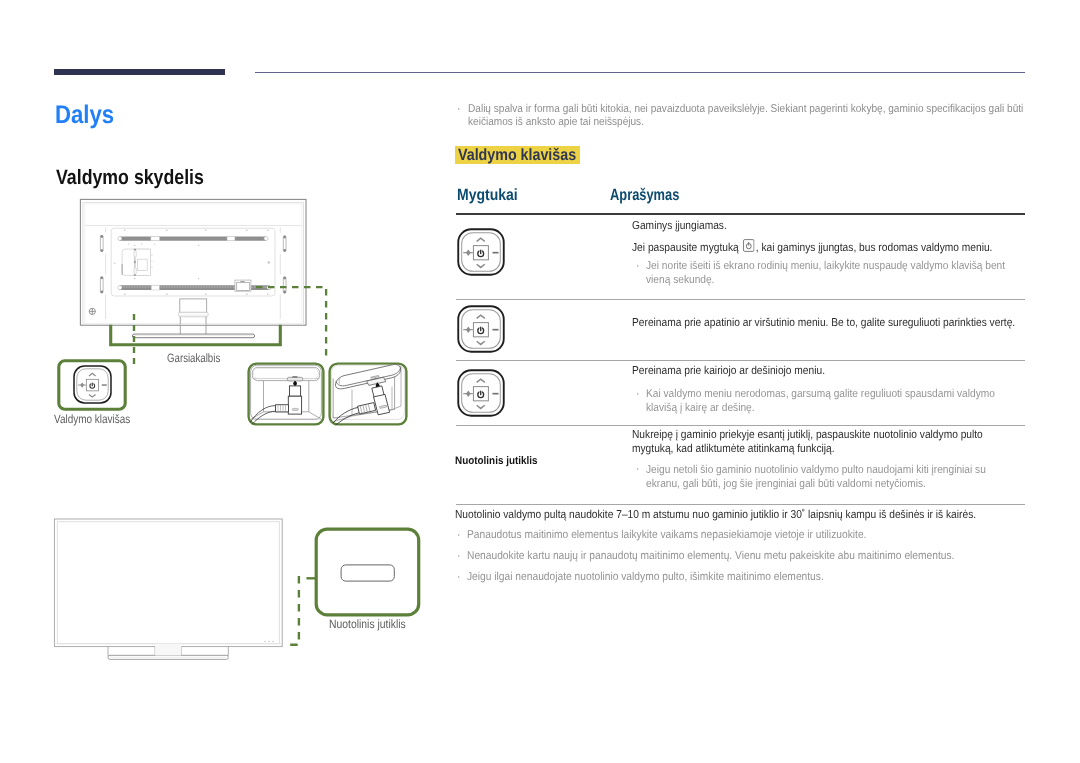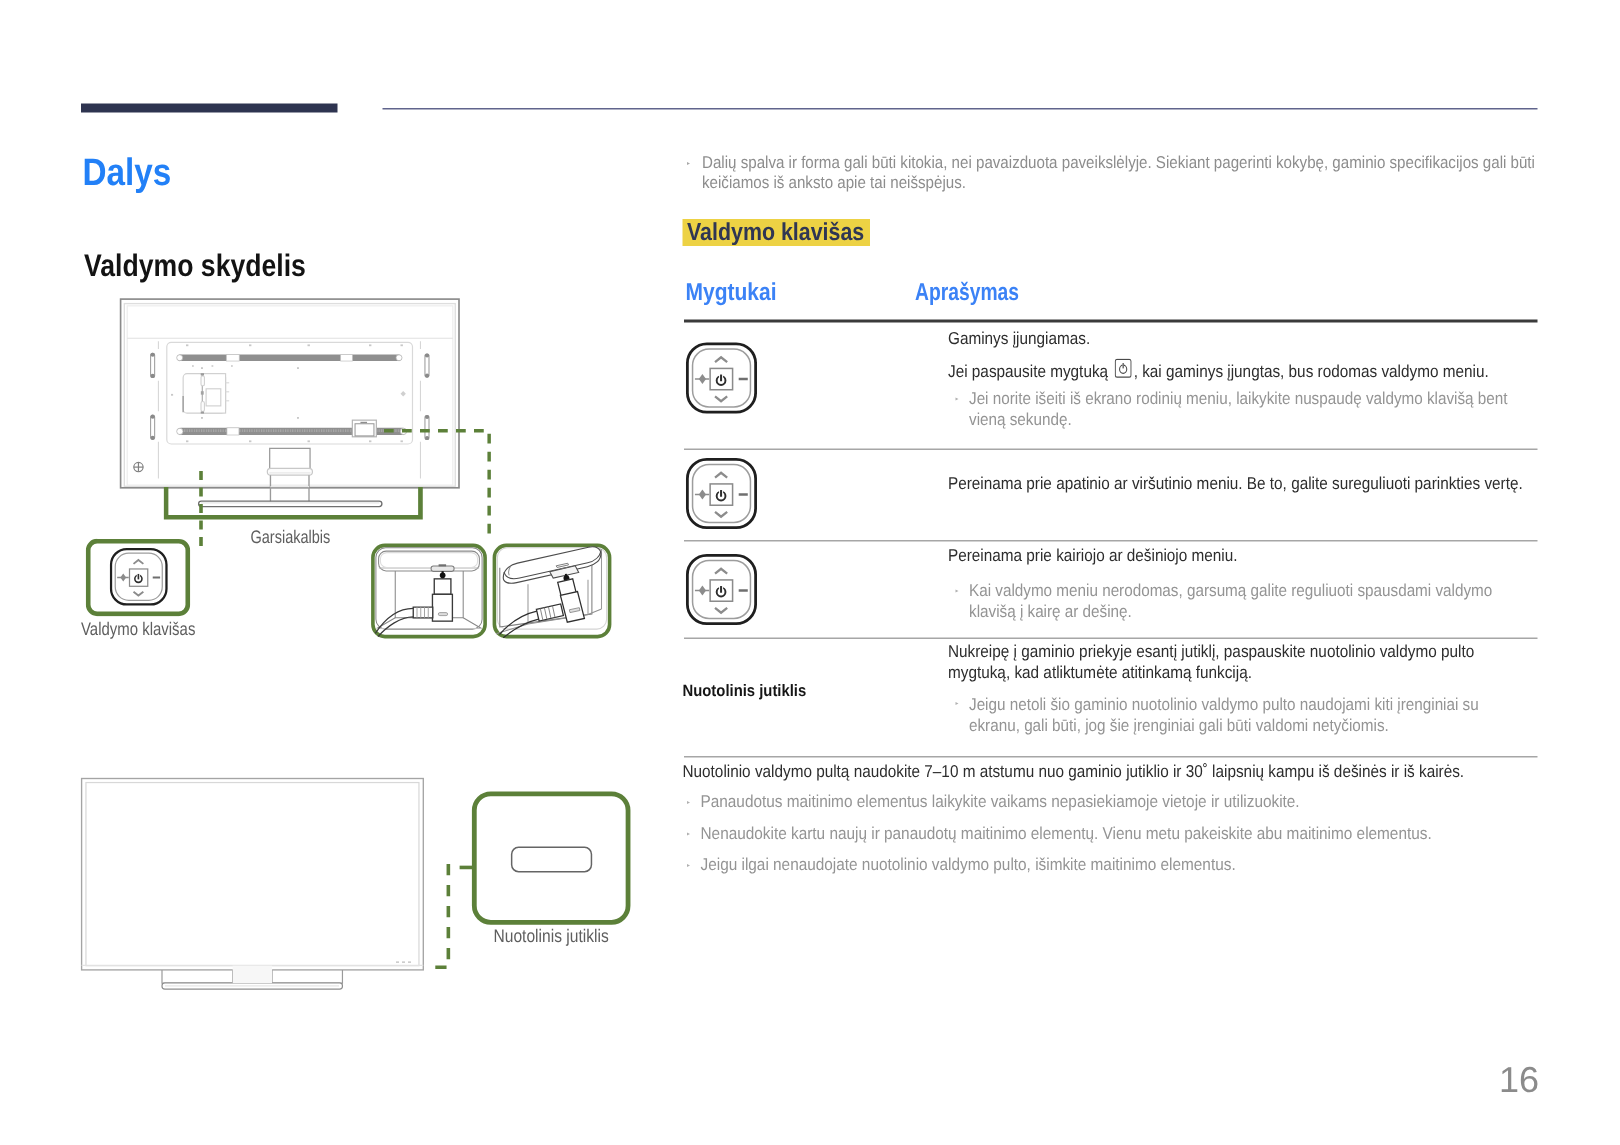--- a/index.html
+++ b/index.html
@@ -20,21 +20,21 @@
   .brow{position:relative;height:13.7px;}
   .bmark{position:absolute;left:2.3px;top:5.5px;width:0;height:0;border-left:2.8px solid #a8a8a8;border-top:1.9px solid transparent;border-bottom:1.9px solid transparent;}
   .nt{position:absolute;left:12px;top:0;font-size:11.4px;line-height:13.7px;color:#8d8d8d;
       transform:scaleX(0.885);transform-origin:left top;white-space:nowrap;}
 
   #subhead{position:absolute;left:454.6px;top:145.5px;white-space:nowrap;background:#edd244;color:#2f3653;
            font-weight:bold;font-size:16.4px;height:18px;line-height:18px;width:125px;overflow:hidden;}
   #subhead span{display:block;transform:scaleX(0.87);transform-origin:left top;line-height:18px;margin-left:3.3px;}
 
   
-  .th{position:absolute;font-size:16.3px;font-weight:bold;color:#3b82f6;white-space:nowrap;line-height:1;}
+  .th{position:absolute;font-size:16.3px;font-weight:bold;color:#0c4a6e;white-space:nowrap;line-height:1;}
   .th span{display:block;transform-origin:left top;}
   .rule-hd{position:absolute;left:456px;width:569px;height:2px;background:#3b3b3b;}
   .rule{position:absolute;left:456px;width:569px;height:1px;background:#a6a6a6;}
   .pwr{display:inline-block;width:16px;height:13px;position:relative;}
   .pwr svg{position:absolute;left:1.5px;top:1.5px;}
   .ct{position:absolute;font-size:11.5px;color:#2d2d2d;line-height:17px;transform:scaleX(0.888);transform-origin:left top;white-space:nowrap;}
   .st{position:absolute;font-size:11.4px;color:#949494;line-height:17px;transform:scaleX(0.893);transform-origin:left top;white-space:nowrap;}
   .smark{position:absolute;width:0;height:0;border-left:2.8px solid #b0b0b0;border-top:1.9px solid transparent;border-bottom:1.9px solid transparent;}
   .lbl{position:absolute;font-size:11px;font-weight:bold;color:#151515;transform:scaleX(0.9);transform-origin:left top;white-space:nowrap;}
 
@@ -377,15 +377,14 @@
     <path d="M16.9 4 L16.9 72.8 L2.8 72.8" fill="none" stroke="#5c8039" stroke-width="2.4" stroke-dasharray="7.5 6.5"></path>
     <path d="M24.4 6.3 L34.2 6.3" fill="none" stroke="#5c8039" stroke-width="2.4"></path>
   </svg>
 
   <svg id="sensor-box" width="108" height="92" viewBox="0 0 108 92" style="left:314px;top:527px">
     <rect x="2.2" y="2.2" width="102.5" height="85.7" rx="11" ry="11" fill="#ffffff" stroke="#5c8039" stroke-width="3.2"></rect>
     <rect x="27.1" y="37.9" width="53.2" height="16.2" rx="4.6" ry="4.6" fill="#ffffff" stroke="#656565" stroke-width="1"></rect>
   </svg>
   <div class="cap" style="left:329.3px;top:618.4px;transform:scaleX(0.859)">Nuotolinis jutiklis</div>
 
-  <div id="pg">16</div>
 
 </div>
 
 </body></html>

